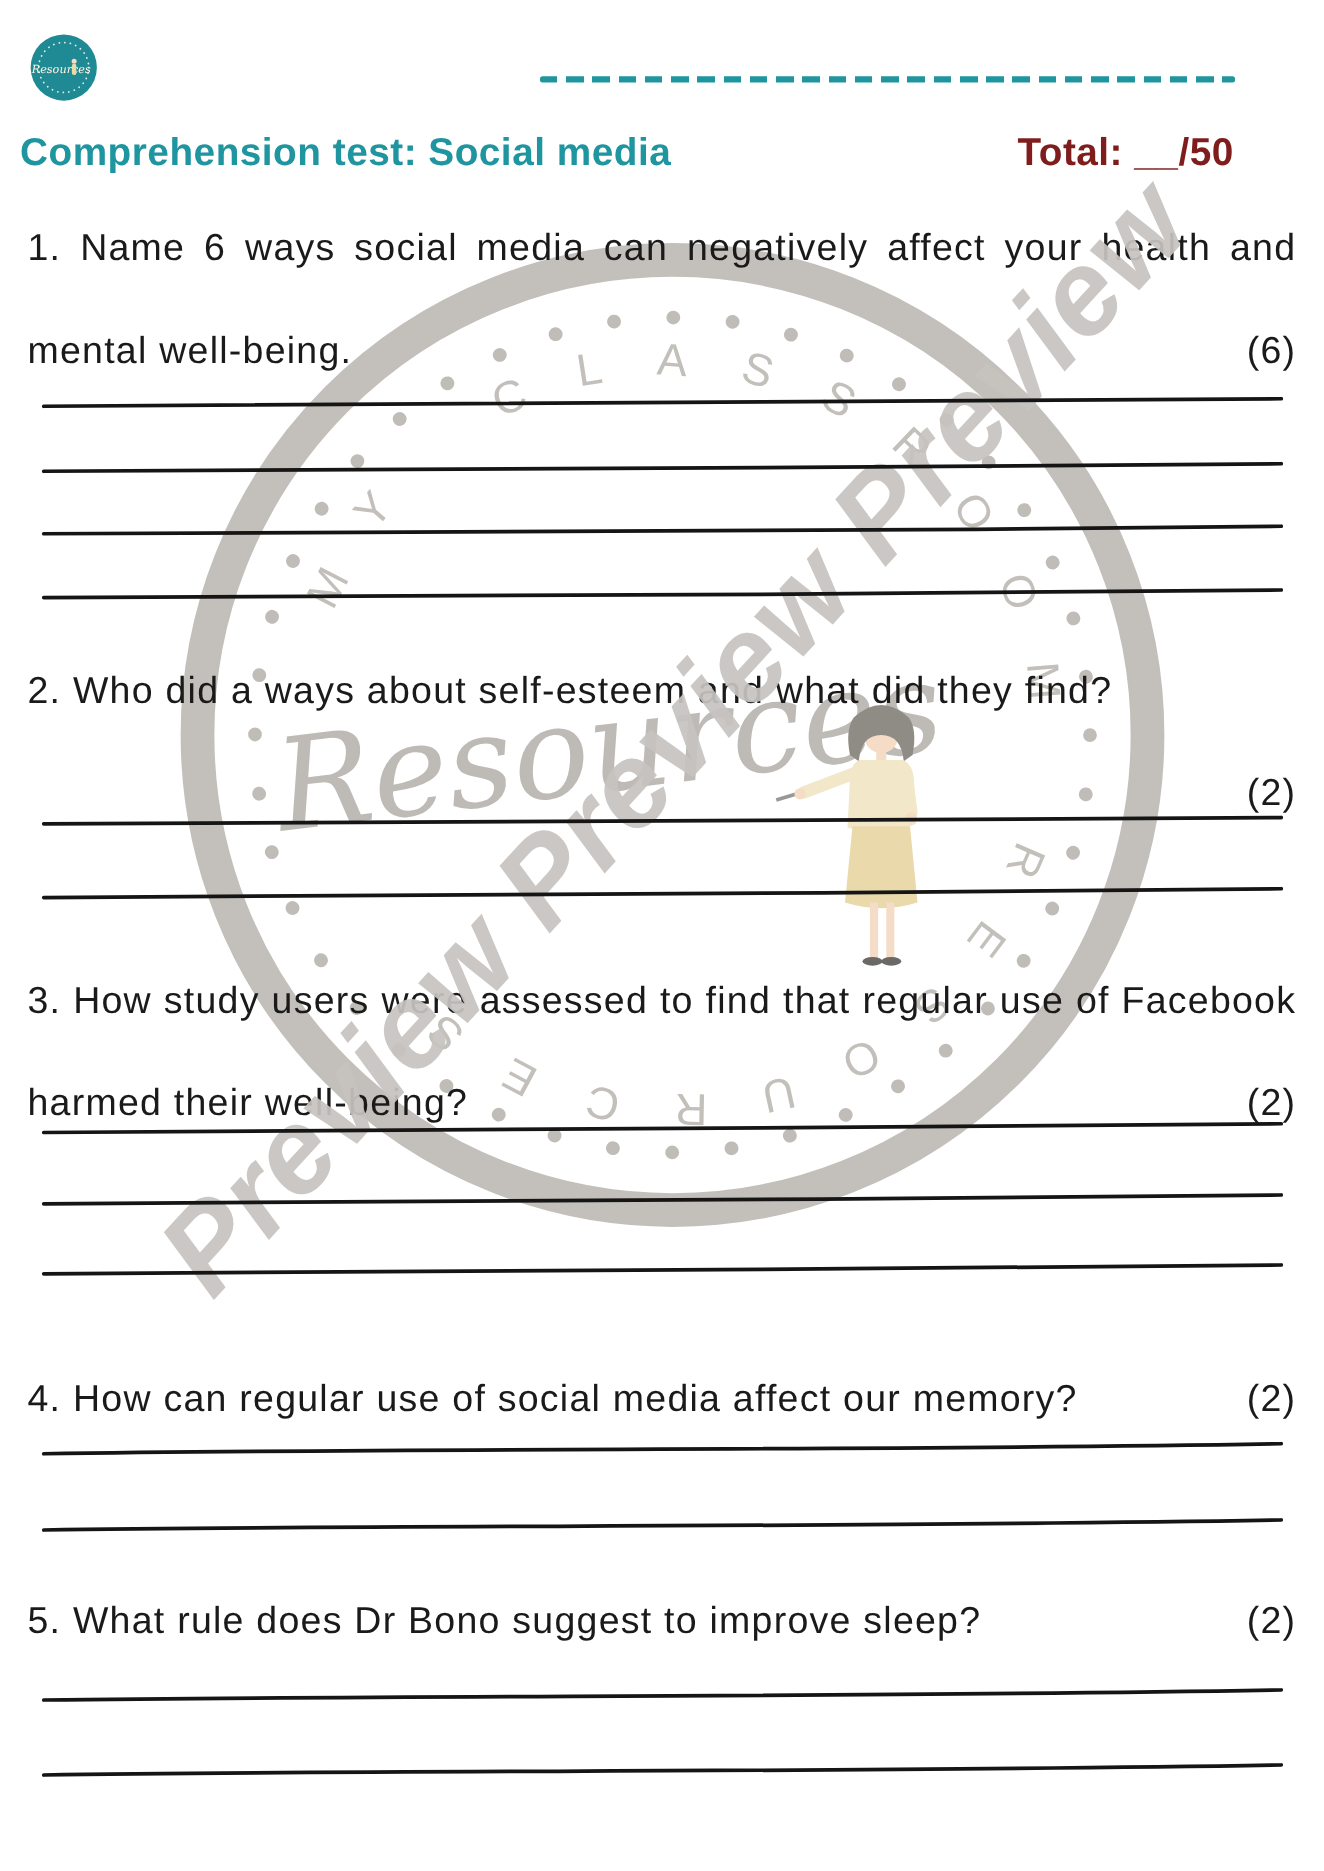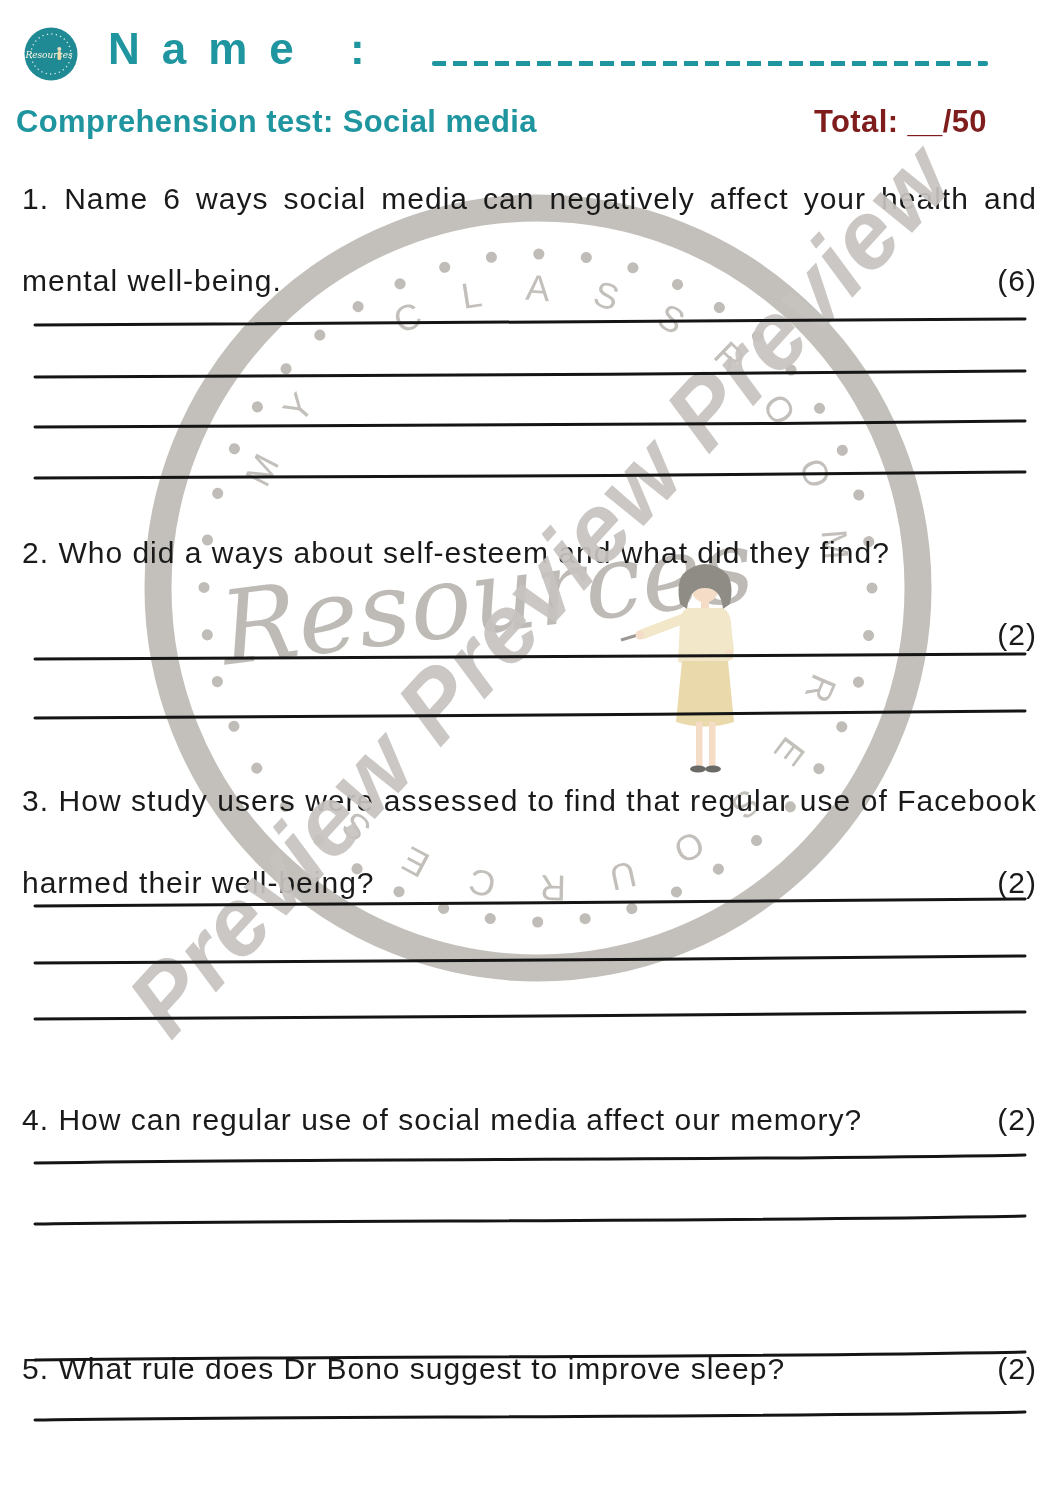--- a/index.html
+++ b/index.html
@@ -43,21 +43,21 @@
 
   .question {
     position:absolute; left:22px; width:1015px;
     font-size:30px; line-height:82px; letter-spacing:1px;
     color:#1a1a1a; text-align:justify;
   }
   .q1 { top:158px; }
   .q2 { top:512px; }
   .q3 { top:760px; }
   .q4 { top:1079px; }
-  .q5 { top:1328px; }
+  .q5 { top:1256px; }
   .marks { float:right; letter-spacing:1px; }
   .marks-own-line { float:none; display:block; text-align:right; }
 
   
   .preview-watermark {
     position:absolute; left:-160px; top:530px; width:1400px; height:120px;
     z-index:3; transform:rotate(-47.5deg); transform-origin:center;
     font-size:96px; font-weight:700; font-style:italic;
     color:rgba(198,195,191,0.93);
     text-align:center; line-height:120px; white-space:nowrap;
@@ -110,21 +110,20 @@
   <div class="logo-badge">
     <svg width="54" height="54" viewBox="0 0 54 54">
       <circle cx="27" cy="27" r="26.5" fill="#1f8a93"></circle>
       <circle cx="27" cy="27" r="20" fill="none" stroke="rgba(255,255,255,0.85)" stroke-width="1.4" stroke-linecap="round" stroke-dasharray="0.1 4.4"></circle>
       <text x="25" y="31" text-anchor="middle" font-size="9" font-style="italic" font-family="DejaVu Serif, serif" fill="#fdf6e3">Resources</text>
       <rect x="33.5" y="24" width="3.6" height="9" rx="1.6" fill="#e9d9ab"></rect>
       <circle cx="35.3" cy="22" r="2" fill="#f4dcc6"></circle>
     </svg>
   </div>
 
-  <div class="name-label">Name :</div>
   <div class="name-fill-line"></div>
 
   <div class="worksheet-title">Comprehension test: Social media</div>
   <div class="total-label">Total: __/50</div>
 
   <div class="question q1">
     <span class="qnum">1.</span>
     <span class="qtext">Name 6 ways social media can negatively affect your health and mental well-being.</span>
     <span class="marks">(6)</span>
   </div>

